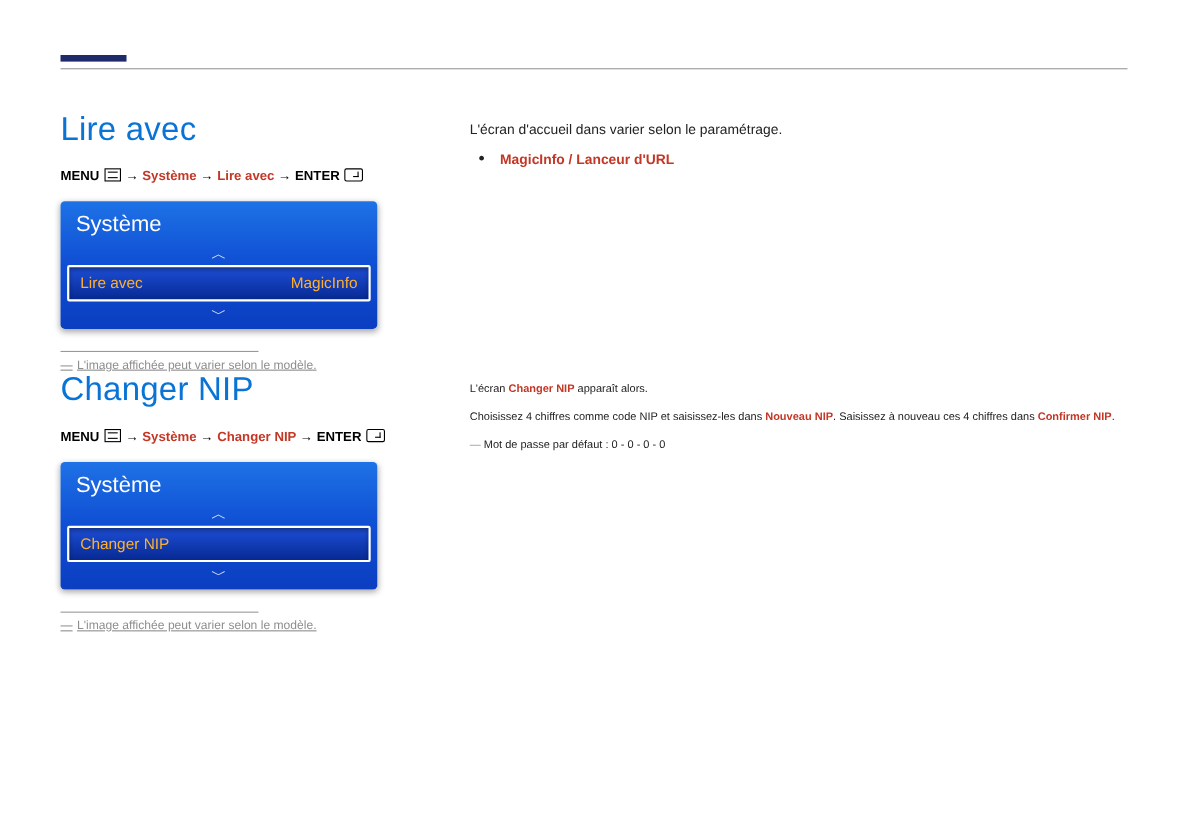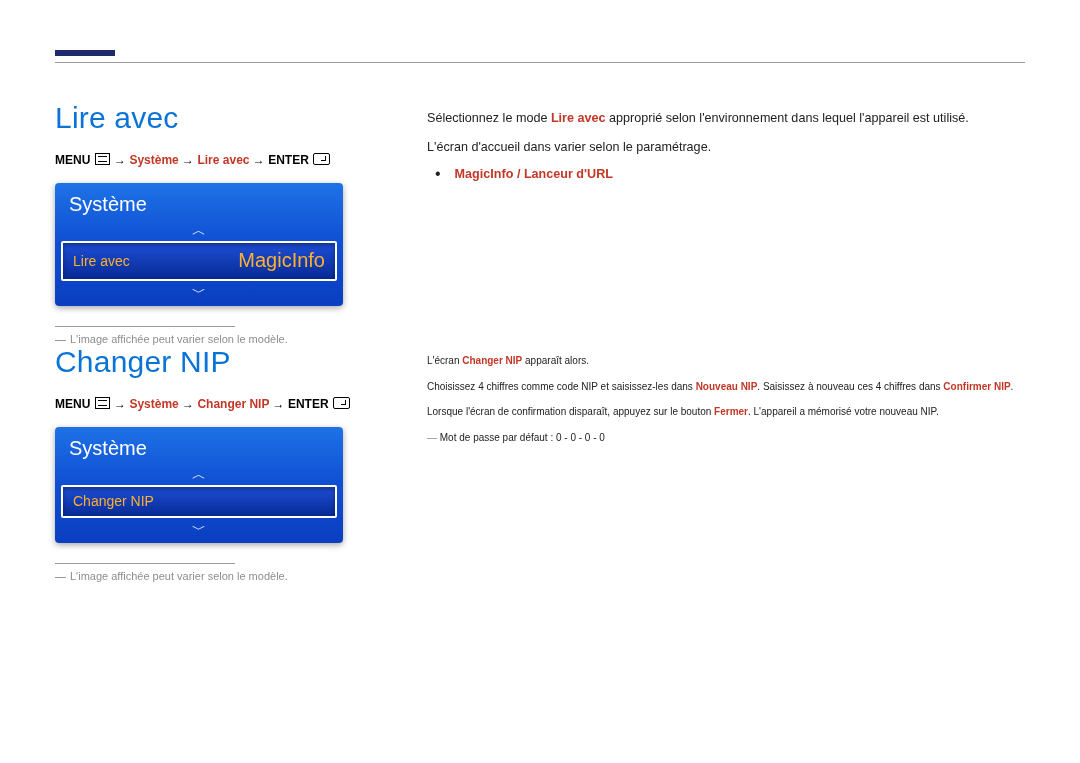--- a/index.html
+++ b/index.html
@@ -129,32 +129,33 @@
     display: flex;
     justify-content: space-between;
     align-items: center;
   }
   .osd-row .left {
     color: #ffb02e;
     font-size: 14px;
   }
   .osd-row .right {
     color: #ffb02e;
-    font-size: 20px;
+    font-size: 14px;
   }
   .osd-bottom-pad { height: 6px; }
   .thin-rule {
     border: none;
     border-top: 1px solid #999;
     width: 180px;
     margin: 20px 0 6px 0;
   }
   .footnote {
     font-size: 11px;
     color: #8e8e8e;
+    text-decoration: underline;
   }
   .footnote .dash { color: #777; margin-right: 4px; }
   .section-block-1 .right-col p {
     margin: 0 0 10px 0;
     font-size: 12.6px;
     line-height: 1.5;
     color: #222;
   }
   .bullet-row {
     display: flex;
@@ -224,23 +225,20 @@
         <div class="osd-bottom-pad"></div>
       </div>
 
       <hr class="thin-rule">
       <div class="footnote">
         <span class="dash">―</span><span>L'image affichée peut varier selon le modèle.</span>
       </div>
     </div>
 
     <div class="right-col">
-      <p>
-        <span>Sélectionnez le mode </span><span class="hl-bold-red">Lire avec</span><span> approprié selon l'environnement dans lequel l'appareil est utilisé.</span>
-      </p>
       <p>L'écran d'accueil dans varier selon le paramétrage.</p>
       <div class="bullet-row">
         <span class="bullet-dot">•</span>
         <span class="bullet-text">MagicInfo / Lanceur d'URL</span>
       </div>
     </div>
   </div>
 
   <div class="columns section-block-2">
     <div class="left-col">
@@ -274,21 +272,18 @@
       </div>
     </div>
 
     <div class="right-col">
       <p>
         <span>L'écran </span><span class="hl-bold-red">Changer NIP</span><span> apparaît alors.</span>
       </p>
       <p>
         <span>Choisissez 4 chiffres comme code NIP et saisissez-les dans </span><span class="hl-bold-red">Nouveau NIP</span><span>. Saisissez à nouveau ces 4 chiffres dans </span><span class="hl-bold-red">Confirmer NIP</span><span>.</span>
       </p>
-      <p>
-        <span>Lorsque l'écran de confirmation disparaît, appuyez sur le bouton </span><span class="hl-bold-red">Fermer</span><span>. L'appareil a mémorisé votre nouveau NIP.</span>
-      </p>
       <p class="grey-note">
         <span class="dash" style="color:#8f8f8f">―</span> <span>Mot de passe par défaut : 0 - 0 - 0 - 0</span>
       </p>
     </div>
   </div>
 </div>
 
 </body></html>

